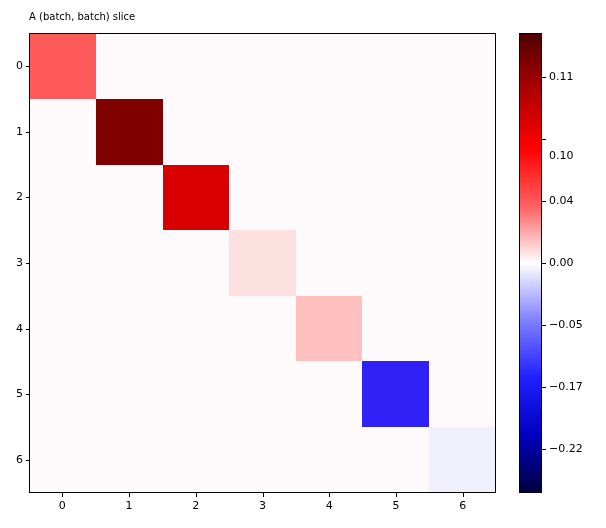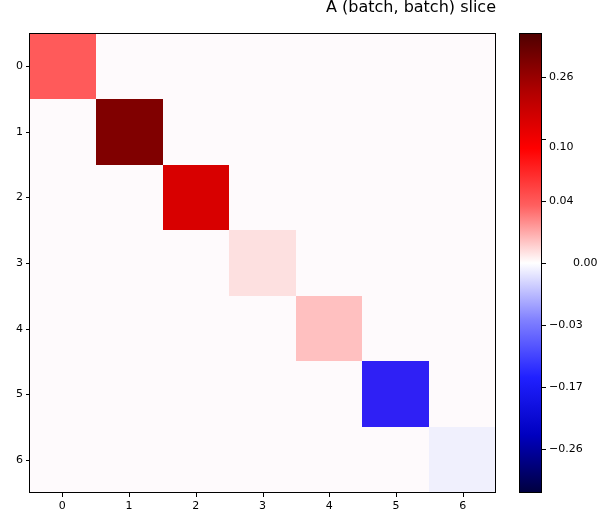--- a/index.html
+++ b/index.html
@@ -20,24 +20,24 @@
     left: 0; top: 0;
     width: 606px;
     height: 528px;
     background: #ffffff;
   }
 
   
   #plot-title {
     position: absolute;
     left: 29px;
-    top: 0;
+    top: 10px;
     width: 467px;
-    text-align: right;
-    font-size: 16px;
+    text-align: left;
+    font-size: 10px;
     color: #000000;
     line-height: 14px;
     white-space: nowrap;
   }
 
   
   #axes {
     position: absolute;
     left: 29px;
     top: 33px;
@@ -224,28 +224,28 @@
       <div class="ytick-label" style="top: 394.429px; left: -21px; width: 44px;">5</div>
       <div class="tick-mark ytick-mark" style="top: 460.143px;"></div>
       <div class="ytick-label" style="top: 460.143px; left: -21px; width: 44px;">6</div>
     </div>
 
   <div id="colorbar-axes">
     <div id="colorbar-gradient" style="background: linear-gradient(rgb(80, 0, 0), rgb(176, 0, 0), rgb(255, 0, 0), rgb(255, 96, 96), rgb(255, 255, 255), rgb(128, 128, 255), rgb(32, 32, 255), rgb(0, 0, 192), rgb(0, 0, 64));"></div>
   </div>
   <div id="cbticks">
       <div class="cbtick-mark" style="top: 76.5135px;"></div>
-      <div class="cbtick-label" style="top: 76.5135px;">0.26</div>
+      <div class="cbtick-label" style="top: 76.5135px;">0.11</div>
       <div class="cbtick-mark" style="top: 138.676px;"></div>
-      <div class="cbtick-label" style="top: 147px;">0.10</div>
+      <div class="cbtick-label" style="top: 156px;">0.10</div>
       <div class="cbtick-mark" style="top: 200.838px;"></div>
       <div class="cbtick-label" style="top: 200.838px;">0.04</div>
       <div class="cbtick-mark" style="top: 263px;"></div>
-      <div class="cbtick-label" style="top: 263px; margin-left: 24px;">0.00</div>
+      <div class="cbtick-label" style="top: 263px;">0.00</div>
       <div class="cbtick-mark" style="top: 325.162px;"></div>
-      <div class="cbtick-label" style="top: 325.162px;">−0.03</div>
+      <div class="cbtick-label" style="top: 325.162px;">−0.05</div>
       <div class="cbtick-mark" style="top: 387.324px;"></div>
       <div class="cbtick-label" style="top: 387.324px;">−0.17</div>
       <div class="cbtick-mark" style="top: 449.486px;"></div>
-      <div class="cbtick-label" style="top: 449.486px;">−0.26</div>
+      <div class="cbtick-label" style="top: 449.486px;">−0.22</div>
     </div>
 
 </div>
 
 </body></html>

